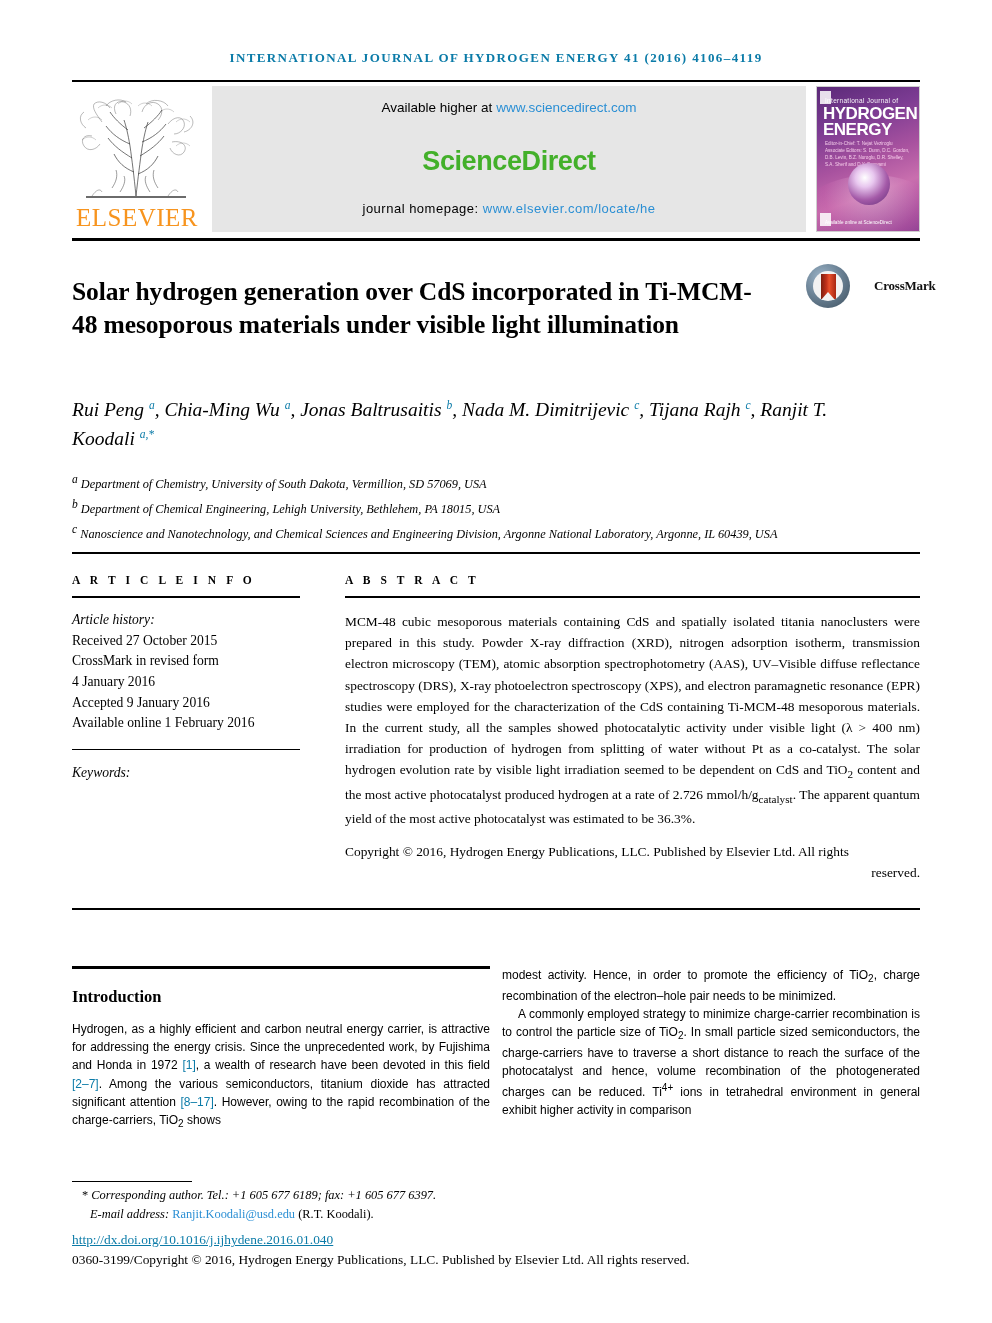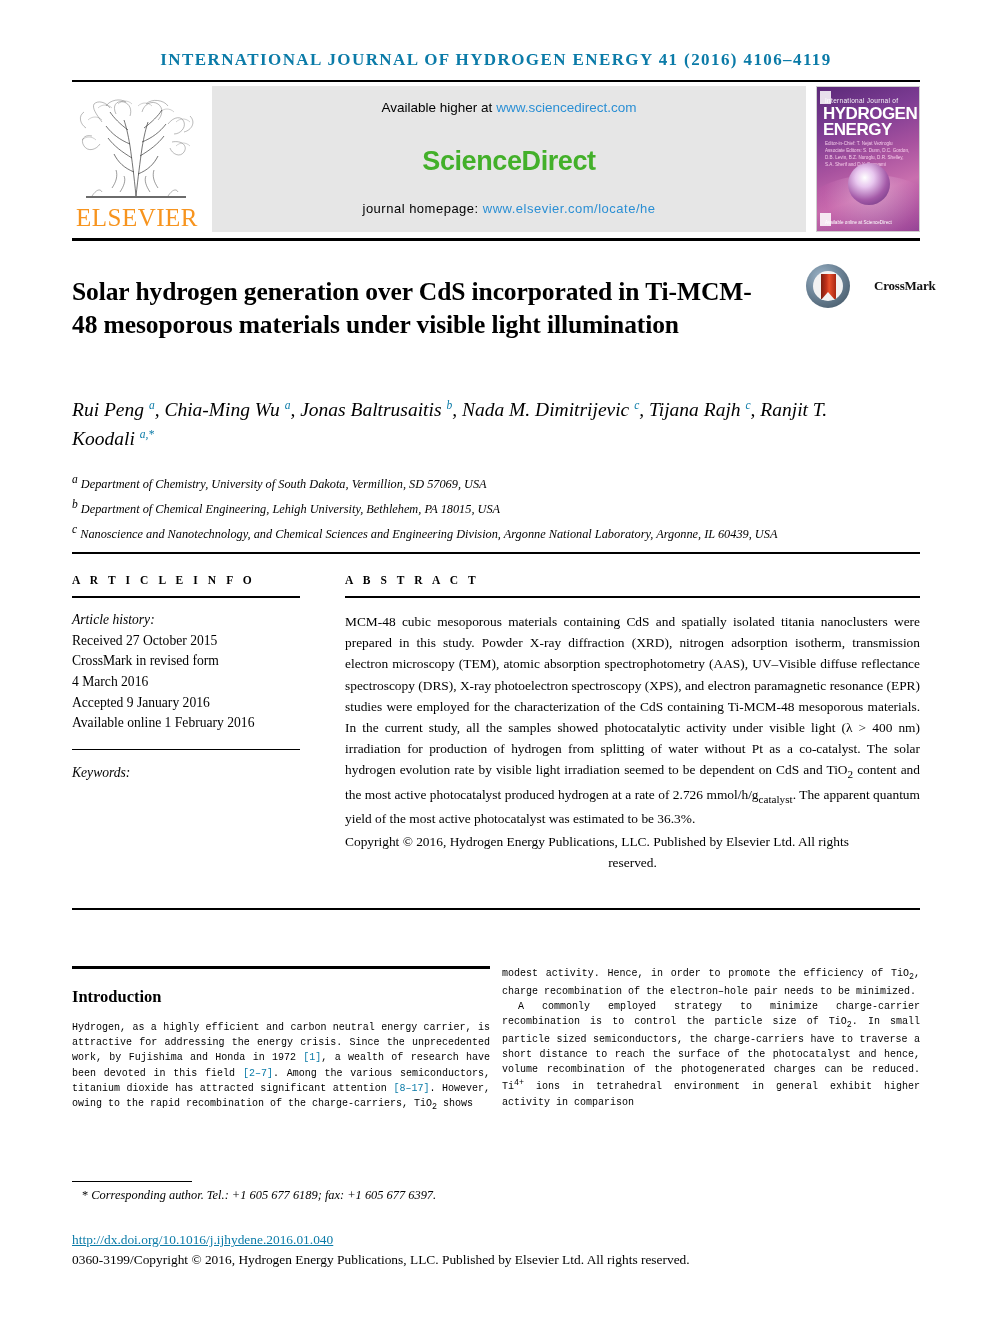--- a/index.html
+++ b/index.html
@@ -14,21 +14,21 @@
     color: #000;
     overflow: hidden;
   }
   .page { position: absolute; left: 0; top: 0; width: 992px; height: 1323px; }
 
   
   .running-head {
     position: absolute; left: 0; top: 50px; width: 992px;
     text-align: center;
     font-family: "Liberation Serif", serif;
-    font-size: 17px;
+    font-size: 13px;
     font-weight: bold;
     letter-spacing: 1.4px;
     color: #0b7ba8;
     font-variant: small-caps;
     text-transform: uppercase;
   }
 
   
   .rule-top {
     position: absolute; left: 72px; top: 80px; width: 848px;
@@ -220,22 +220,22 @@
     font-family: "Liberation Serif", serif;
     font-size: 13.6px; line-height: 1.52;
   }
   .kw .it { font-style: italic; }
   .abs-body {
     margin-top: 13px;
     font-family: "Liberation Serif", serif;
     font-size: 13.4px; line-height: 1.58;
     text-align: justify;
   }
-  .abs-copy { margin-top: 2px; text-align: justify; }
-  .abs-copy .last { display:block; text-align:center; }
+  .abs-copy { margin-top: 12px; text-align: justify; }
+  .abs-copy .last { display:block; text-align:right; }
   .rule-abs-bottom {
     position: absolute; left: 72px; top: 908px; width: 848px;
     border-top: 2.2px solid #000;
   }
 
   
   .rule-body-top {
     position: absolute; left: 72px; top: 966px; width: 418px;
     border-top: 3px solid #000;
   }
@@ -244,22 +244,22 @@
   }
   .col-right {
     position: absolute; left: 502px; top: 966px; width: 418px;
   }
   .h-intro {
     font-family: "Liberation Serif", serif;
     font-weight: bold; font-size: 16.5px;
     margin-top: 9px;
   }
   .body-p {
-    font-family: Liberation Mono, monospace;
-    font-size: 10px; line-height: 1.52;
+    font-family: Liberation Sans, sans-serif;
+    font-size: 12px; line-height: 1.52;
     text-align: justify;
     margin-top: 13px;
   }
   .body-p.indent { text-indent: 16px; margin-top: 0; }
   .body-p.cont { margin-top: 0; }
   .ref { color: #0b7ba8; }
 
   
   .fn-rule {
     position: absolute; left: 72px; top: 1181px; width: 120px;
@@ -389,21 +389,21 @@
 
   <div class="rule-info"></div>
 
   <div class="info-col">
     <div class="sec-head">A R T I C L E  I N F O</div>
     <div class="hr-thin"></div>
     <div class="hist">
       <div class="it">Article history:</div>
       <div>Received 27 October 2015</div>
       <div>CrossMark in revised form</div>
-      <div>4 March 2016</div>
+      <div>4 January 2016</div>
       <div>Accepted 9 January 2016</div>
       <div>Available online 1 February 2016</div>
     </div>
     <div class="kw-rule"></div>
     <div class="kw">
       <div class="it">Keywords:</div>
     </div>
   </div>
 
   <div class="abs-col">
@@ -422,17 +422,20 @@
   </div>
 
   <div class="col-right">
     <div class="body-p cont">modest activity. Hence, in order to promote the efficiency of TiO<sub>2</sub>, charge recombination of the electron–hole pair needs to be minimized.</div>
     <div class="body-p indent">A commonly employed strategy to minimize charge-carrier recombination is to control the particle size of TiO<sub>2</sub>. In small particle sized semiconductors, the charge-carriers have to traverse a short distance to reach the surface of the photocatalyst and hence, volume recombination of the photogenerated charges can be reduced. Ti<sup>4+</sup> ions in tetrahedral environment in general exhibit higher activity in comparison</div>
   </div>
 
   <div class="fn-rule"></div>
   <div class="footnote">
     <div class="fn1"><span style="font-style:normal">*</span> Corresponding author. Tel.: +1 605 677 6189; fax: +1 605 677 6397.</div>
+    <div class="fn2">
+      <span class="em">E-mail address: </span><a class="link" href="#">Ranjit.Koodali@usd.edu</a><span> (R.T. Koodali).</span>
+    </div>
   </div>
   <a class="doi" href="#">http://dx.doi.org/10.1016/j.ijhydene.2016.01.040</a>
   <div class="issn">0360-3199/Copyright © 2016, Hydrogen Energy Publications, LLC. Published by Elsevier Ltd. All rights reserved.</div>
 
 </div>
 
 </body></html>

